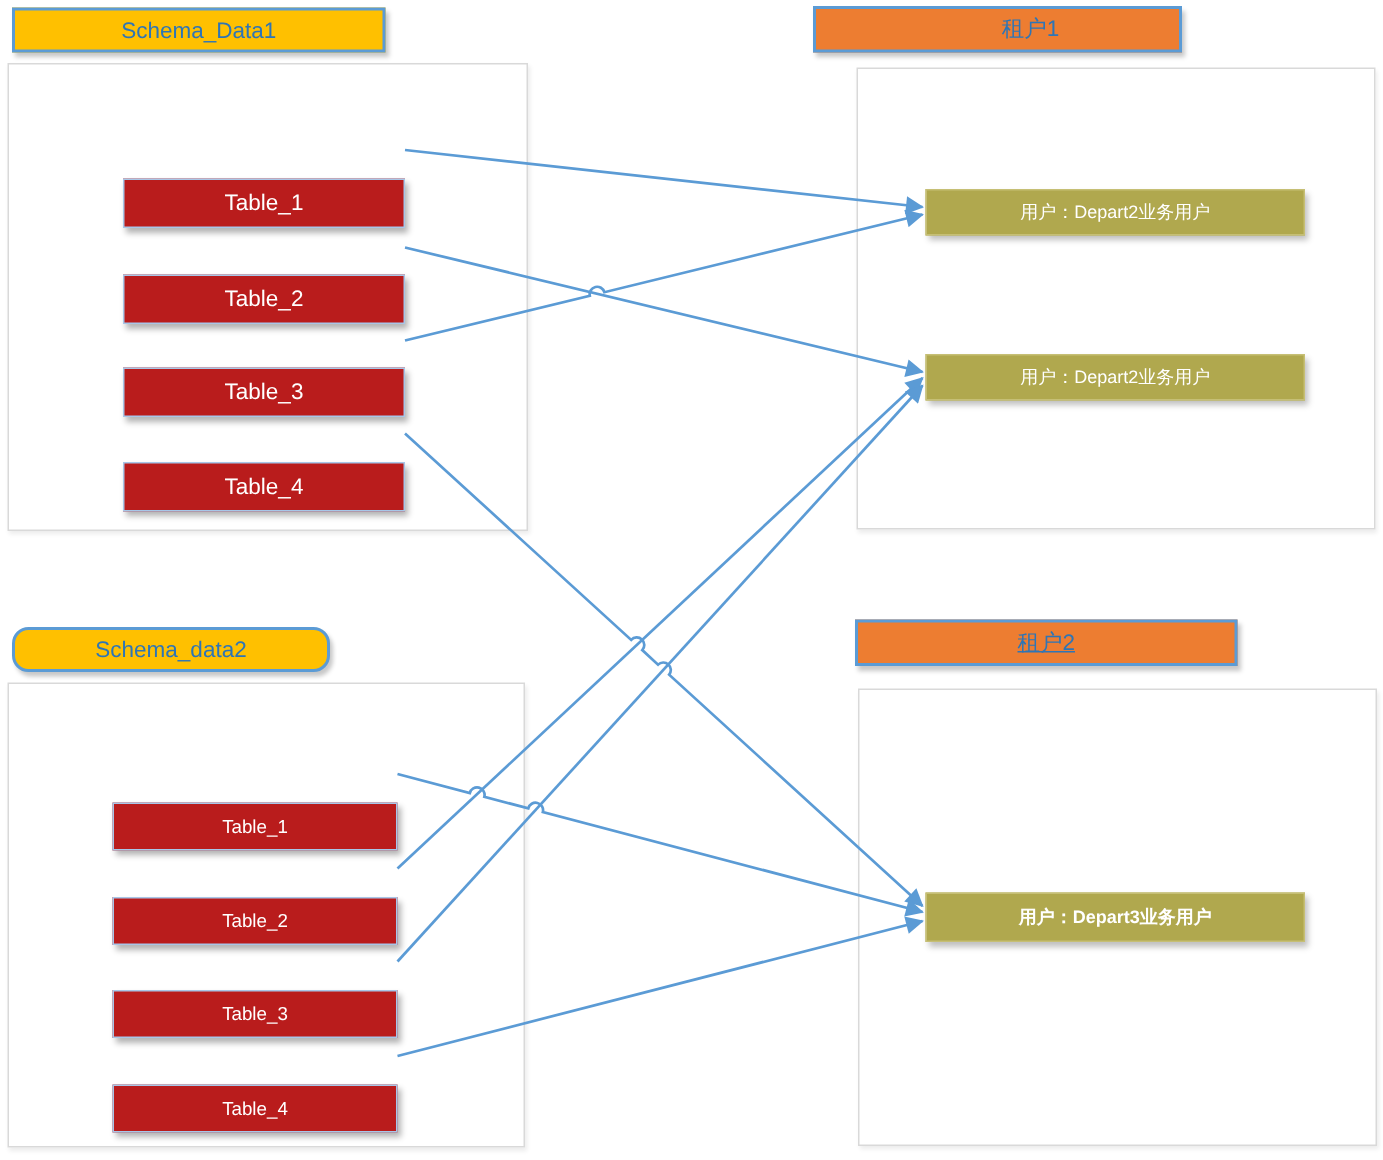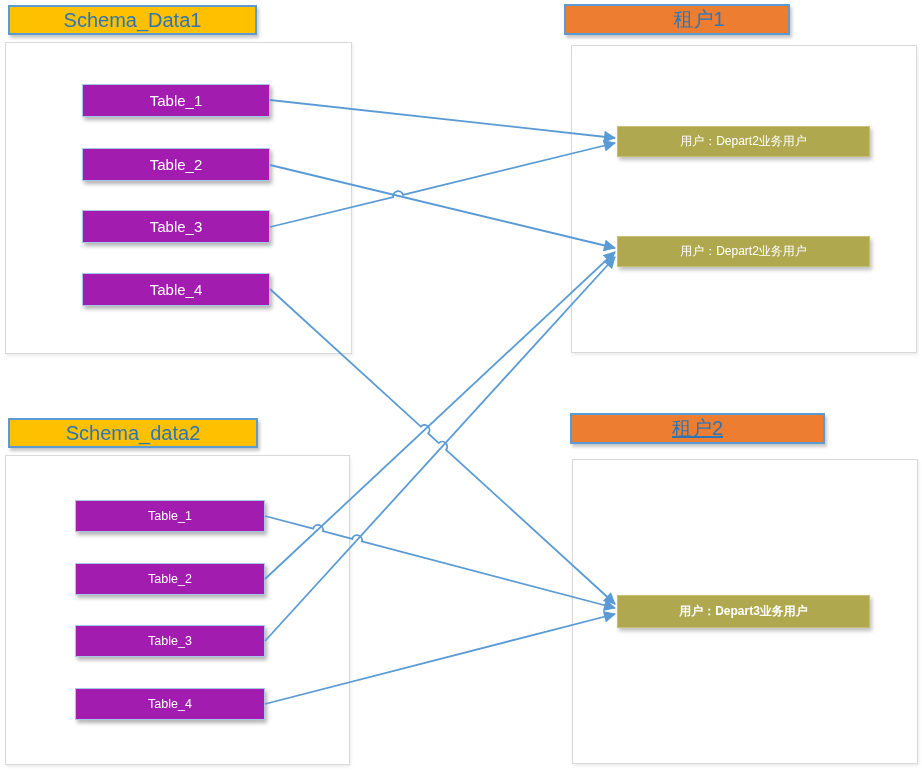--- a/index.html
+++ b/index.html
@@ -6,29 +6,29 @@
   .canvas{
     position:relative;width:922px;height:773px;background:#ffffff;overflow:hidden;
     font-family:"Liberation Sans","DejaVu Sans",sans-serif;
   }
   .container-box{
     position:absolute;background:#ffffff;border:1px solid #d9d9d9;
     box-shadow:1px 2px 3px rgba(0,0,0,0.08);
   }
   .header{
     position:absolute;display:flex;align-items:center;justify-content:center;
-    border:2px solid #5B9BD5;color:#2E75B6;font-size:20px;
+    border:2px solid #5B9BD5;color:#2E75B6;font-size:15px;
     box-shadow:2px 3px 3px rgba(0,0,0,0.22);box-sizing:border-box;
   }
   .header.yellow{background:#FFC000;}
   .header.orange{background:#ED7D31;}
   .table-node{
-    position:absolute;background:#a21caf;border:1px solid #a8c6e8;color:#ffffff;
+    position:absolute;background:#b91c1c;border:1px solid #a8c6e8;color:#ffffff;
     display:flex;align-items:center;justify-content:center;
-    box-shadow:2px 3px 4px rgba(0,0,0,0.30);box-sizing:border-box;
+    box-shadow:2px 3px 4px rgba(0,0,0,0.30);box-sizing:border-box;margin-top:35px;
   }
   .table-node.s1{font-size:15px;}
   .table-node.s2{font-size:12.5px;}
   .user-node{
     position:absolute;background:#B0A84E;border:1px solid #c6bf75;color:#ffffff;
     font-size:12px;display:flex;align-items:center;justify-content:center;
     box-shadow:2px 3px 4px rgba(0,0,0,0.25);box-sizing:border-box;white-space:nowrap;
   }
   #connector-layer{position:absolute;left:0;top:0;pointer-events:none;}
 </style>
@@ -36,22 +36,22 @@
 <body>
 
 <div class="canvas">
 
   <div class="container-box" style="left:5px;top:42px;width:345px;height:310px;"></div>
   <div class="container-box" style="left:571px;top:45px;width:344px;height:306px;"></div>
   <div class="container-box" style="left:5px;top:455px;width:343px;height:308px;"></div>
   <div class="container-box" style="left:572px;top:459px;width:344px;height:303px;"></div>
 
   <div class="header yellow" style="left:8px;top:5px;width:249px;height:30px;">Schema_Data1</div>
-  <div class="header orange" style="left:564px;top:4px;width:226px;height:31px;padding-left:44px;">租户1</div>
-  <div class="header yellow" style="left:8px;top:418px;width:250px;height:30px;">Schema_data2</div>
+  <div class="header orange" style="left:542px;top:4px;width:246px;height:31px;padding-left:44px;">租户1</div>
+  <div class="header yellow" style="left:8px;top:418px;width:212px;height:30px;border-radius:11px;">Schema_data2</div>
   <div class="header orange" style="left:570px;top:413px;width:255px;height:31px;text-decoration:underline;">租户2</div>
 
   <div class="table-node s1" style="left:82px;top:84px;width:188px;height:33px;">Table_1</div>
   <div class="table-node s1" style="left:82px;top:148px;width:188px;height:33px;">Table_2</div>
   <div class="table-node s1" style="left:82px;top:210px;width:188px;height:33px;">Table_3</div>
   <div class="table-node s1" style="left:82px;top:273px;width:188px;height:33px;">Table_4</div>
 
   <div class="table-node s2" style="left:75px;top:500px;width:190px;height:32px;">Table_1</div>
   <div class="table-node s2" style="left:75px;top:563px;width:190px;height:32px;">Table_2</div>
   <div class="table-node s2" style="left:75px;top:625px;width:190px;height:32px;">Table_3</div>

